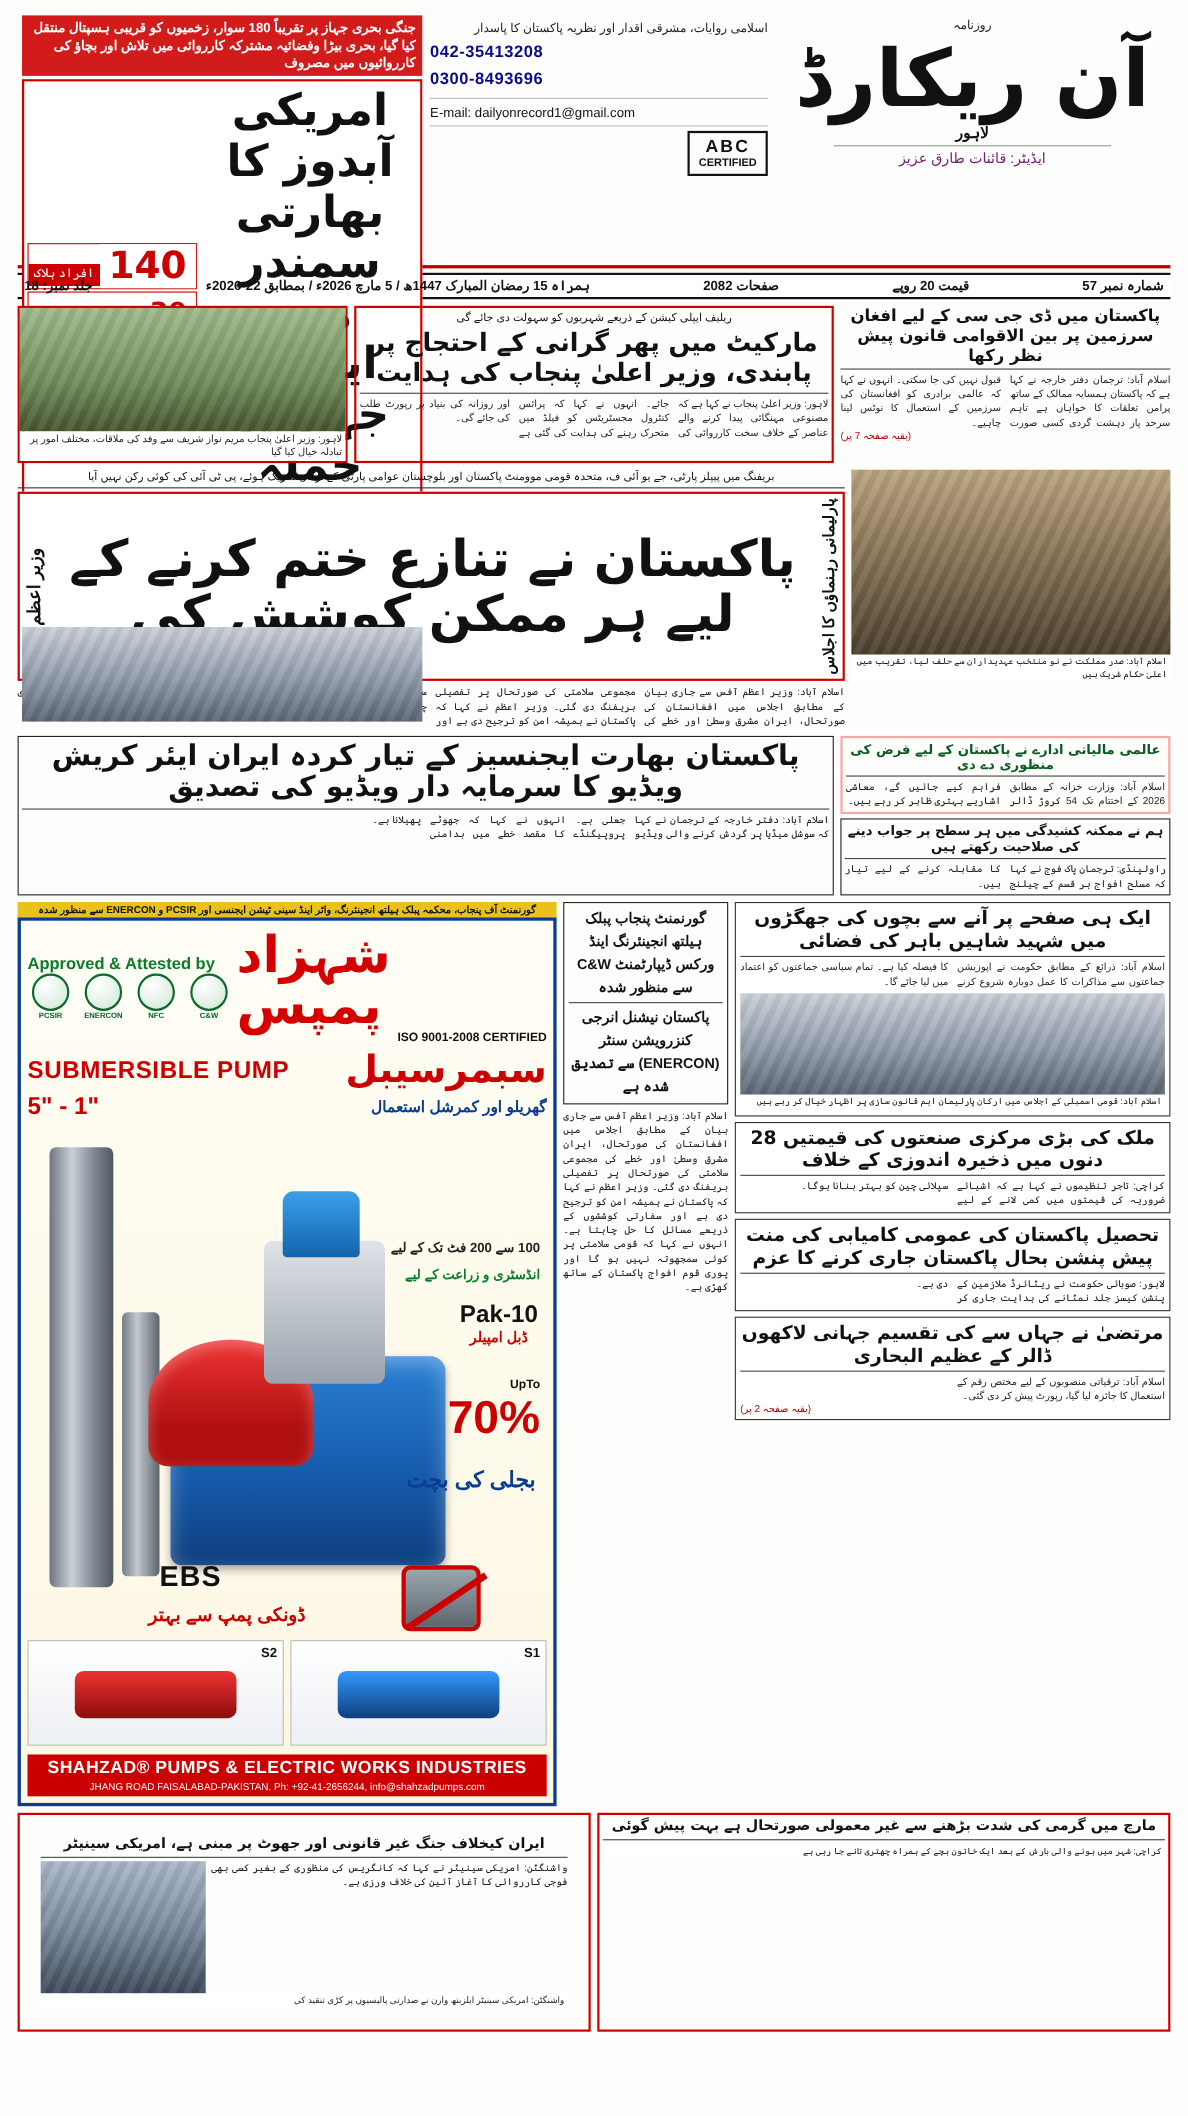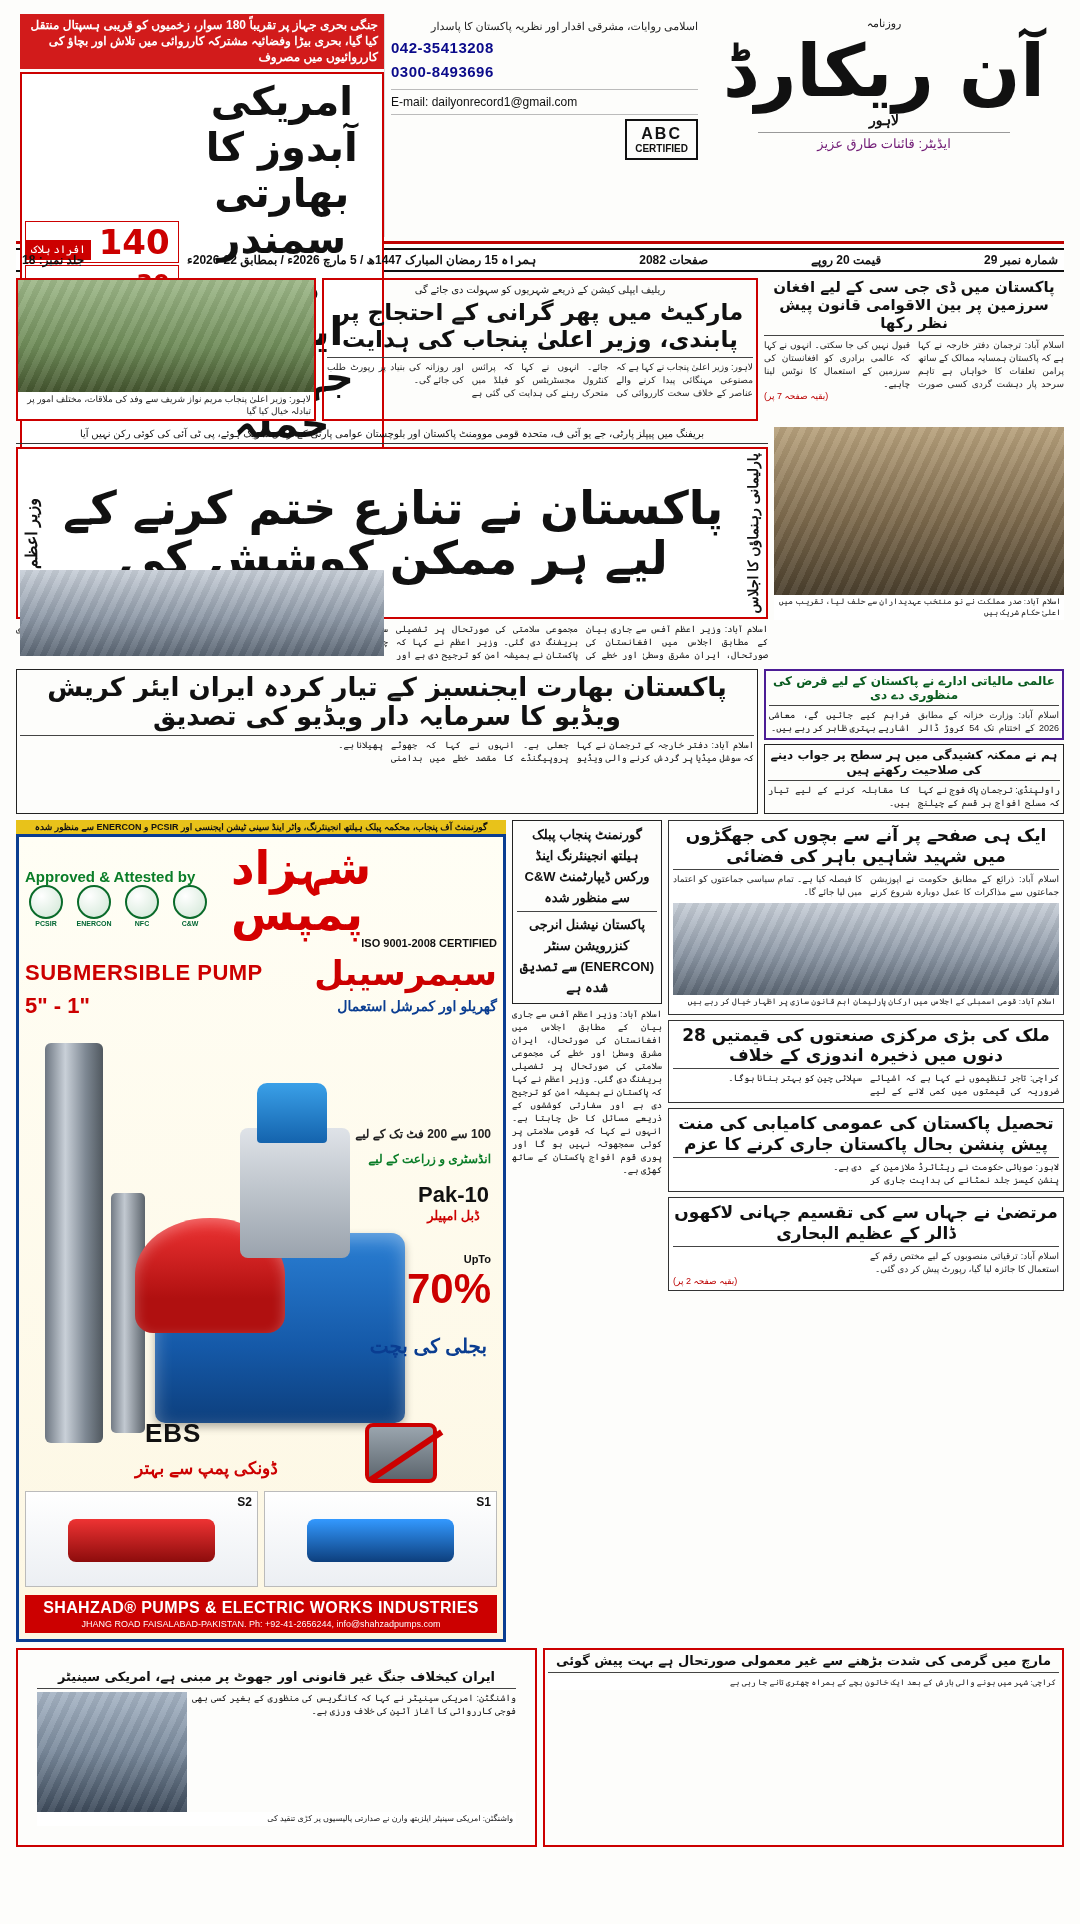--- a/index.html
+++ b/index.html
@@ -215,21 +215,21 @@
   }
   .urdu.small { font-size: 9px; line-height: 1.45; }
   .hl {
     direction: rtl;
     font-weight: bold;
     font-family: "DejaVu Sans", sans-serif;
     line-height: 1.2;
     text-align: center;
   }
   .box-red { border: 2px solid #c00; }
-  .box-green { border: 2px solid #4c1d95; }
+  .box-green { border: 2px solid #fca5a5; }
   .box-black { border: 1px solid #222; }
 
   
   .band { margin-top: 6px; }
   .row { display: flex; flex-direction: row-reverse; gap: 6px; }
 
   .headline-block {
     border: 2px solid #c00;
     padding: 4px;
     background: #fff;
@@ -292,21 +292,21 @@
     font-size: 46px;
     font-weight: bold;
     text-align: left;
     direction: rtl;
     line-height: 1;
   }
   .approved-row {
     display: flex;
     align-items: center;
     justify-content: space-between;
-    gap: 20px;
+    gap: 4px;
     margin-top: 2px;
   }
   .approved-lbl { color: #0a7d28; font-weight: bold; font-size: 15px; }
   .cert-logos { display: flex; gap: 6px; }
   .cert {
     width: 42px; text-align: center; font-size: 7px; font-weight: bold; color: #063;
   }
   .cert .circ {
     width: 34px; height: 34px; border-radius: 50%;
     border: 2px solid #0a6b2a; margin: 0 auto 1px;
@@ -444,21 +444,21 @@
         <div class="photo hall" style="flex:1;min-height:86px"></div>
       </div>
     </div>
   </div>
 
   <div class="datestrip">
     <span>جلد نمبر: 18</span>
     <span>ہمراہ 15 رمضان المبارک 1447ھ / 5 مارچ 2026ء / بمطابق 22-2026ء</span>
     <span>صفحات 2082</span>
     <span>قیمت 20 روپے</span>
-    <span>شمارہ نمبر 29</span>
+    <span>شمارہ نمبر 57</span>
   </div>
 
   <div class="band row">
 
     <div style="width:300px">
       <div class="hl" style="font-size:15px">پاکستان میں ڈی جی سی کے لیے افغان سرزمین پر بین الاقوامی قانون پیش نظر رکھا</div>
       <div class="thinline"></div>
       <div class="urdu small cols2">اسلام آباد: ترجمان دفتر خارجہ نے کہا ہے کہ پاکستان ہمسایہ ممالک کے ساتھ پرامن تعلقات کا خواہاں ہے تاہم سرحد پار دہشت گردی کسی صورت قبول نہیں کی جا سکتی۔ انہوں نے کہا کہ عالمی برادری کو افغانستان کی سرزمین کے استعمال کا نوٹس لینا چاہیے۔</div>
       <div class="credit">(بقیہ صفحہ 7 پر)</div>
     </div>

